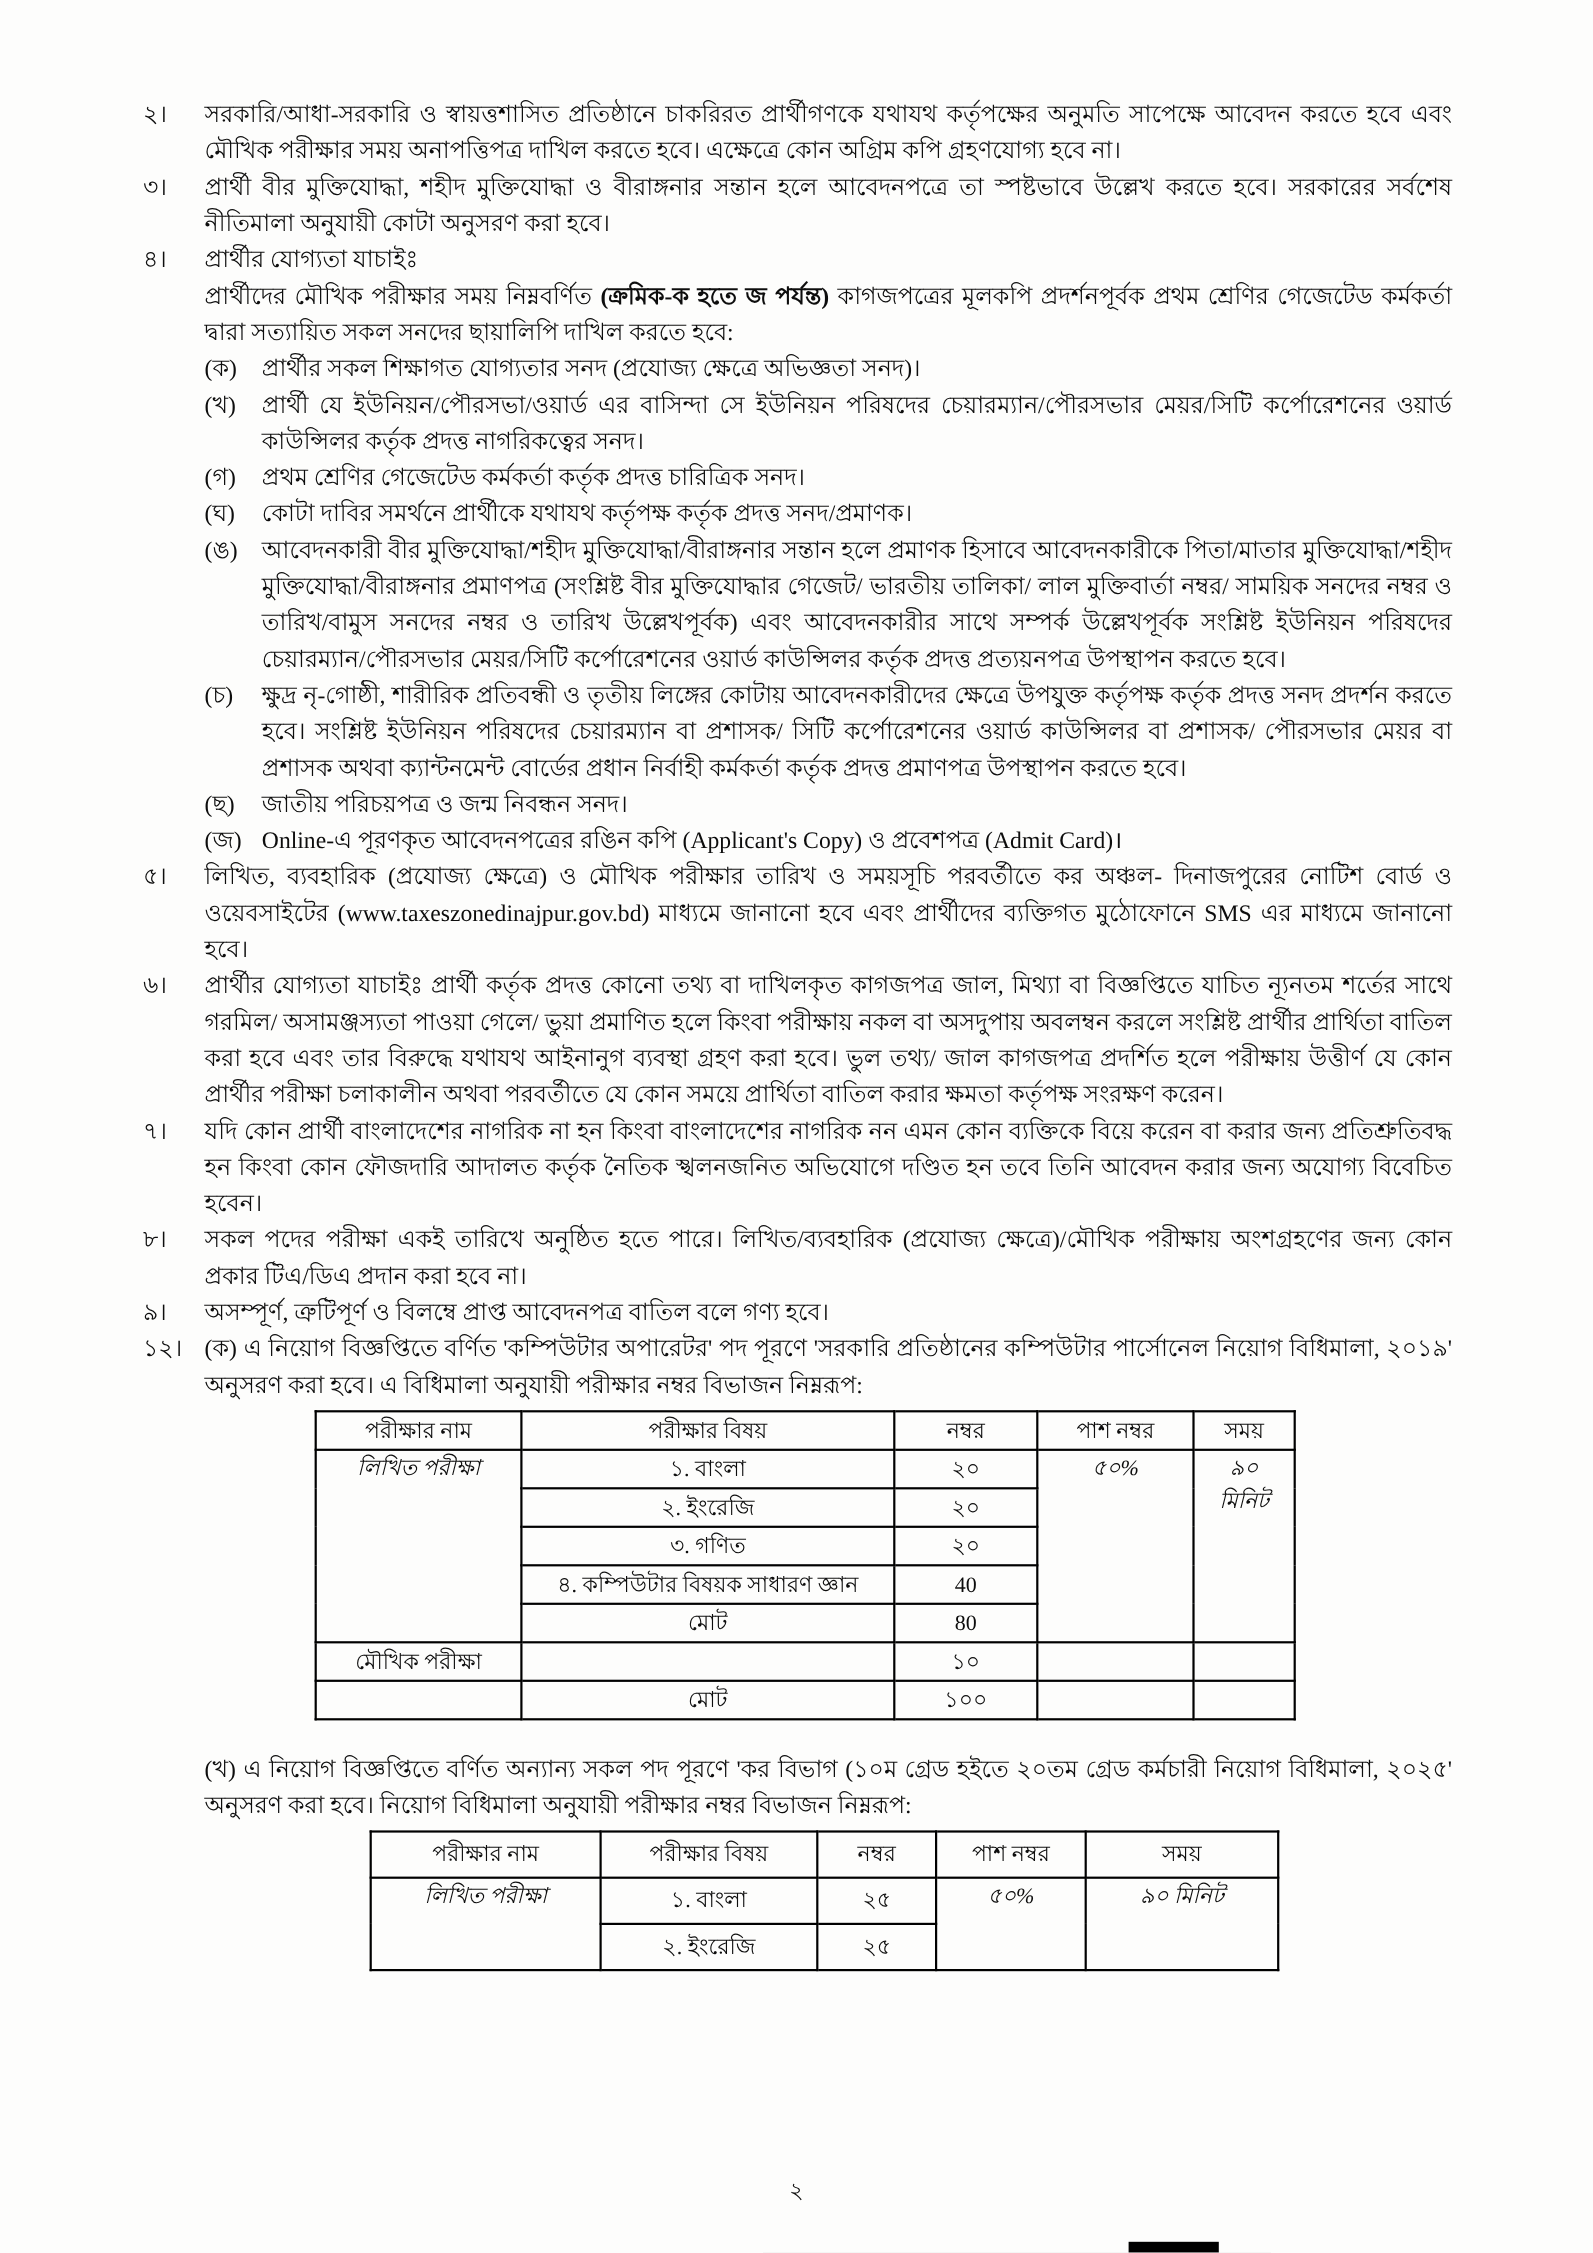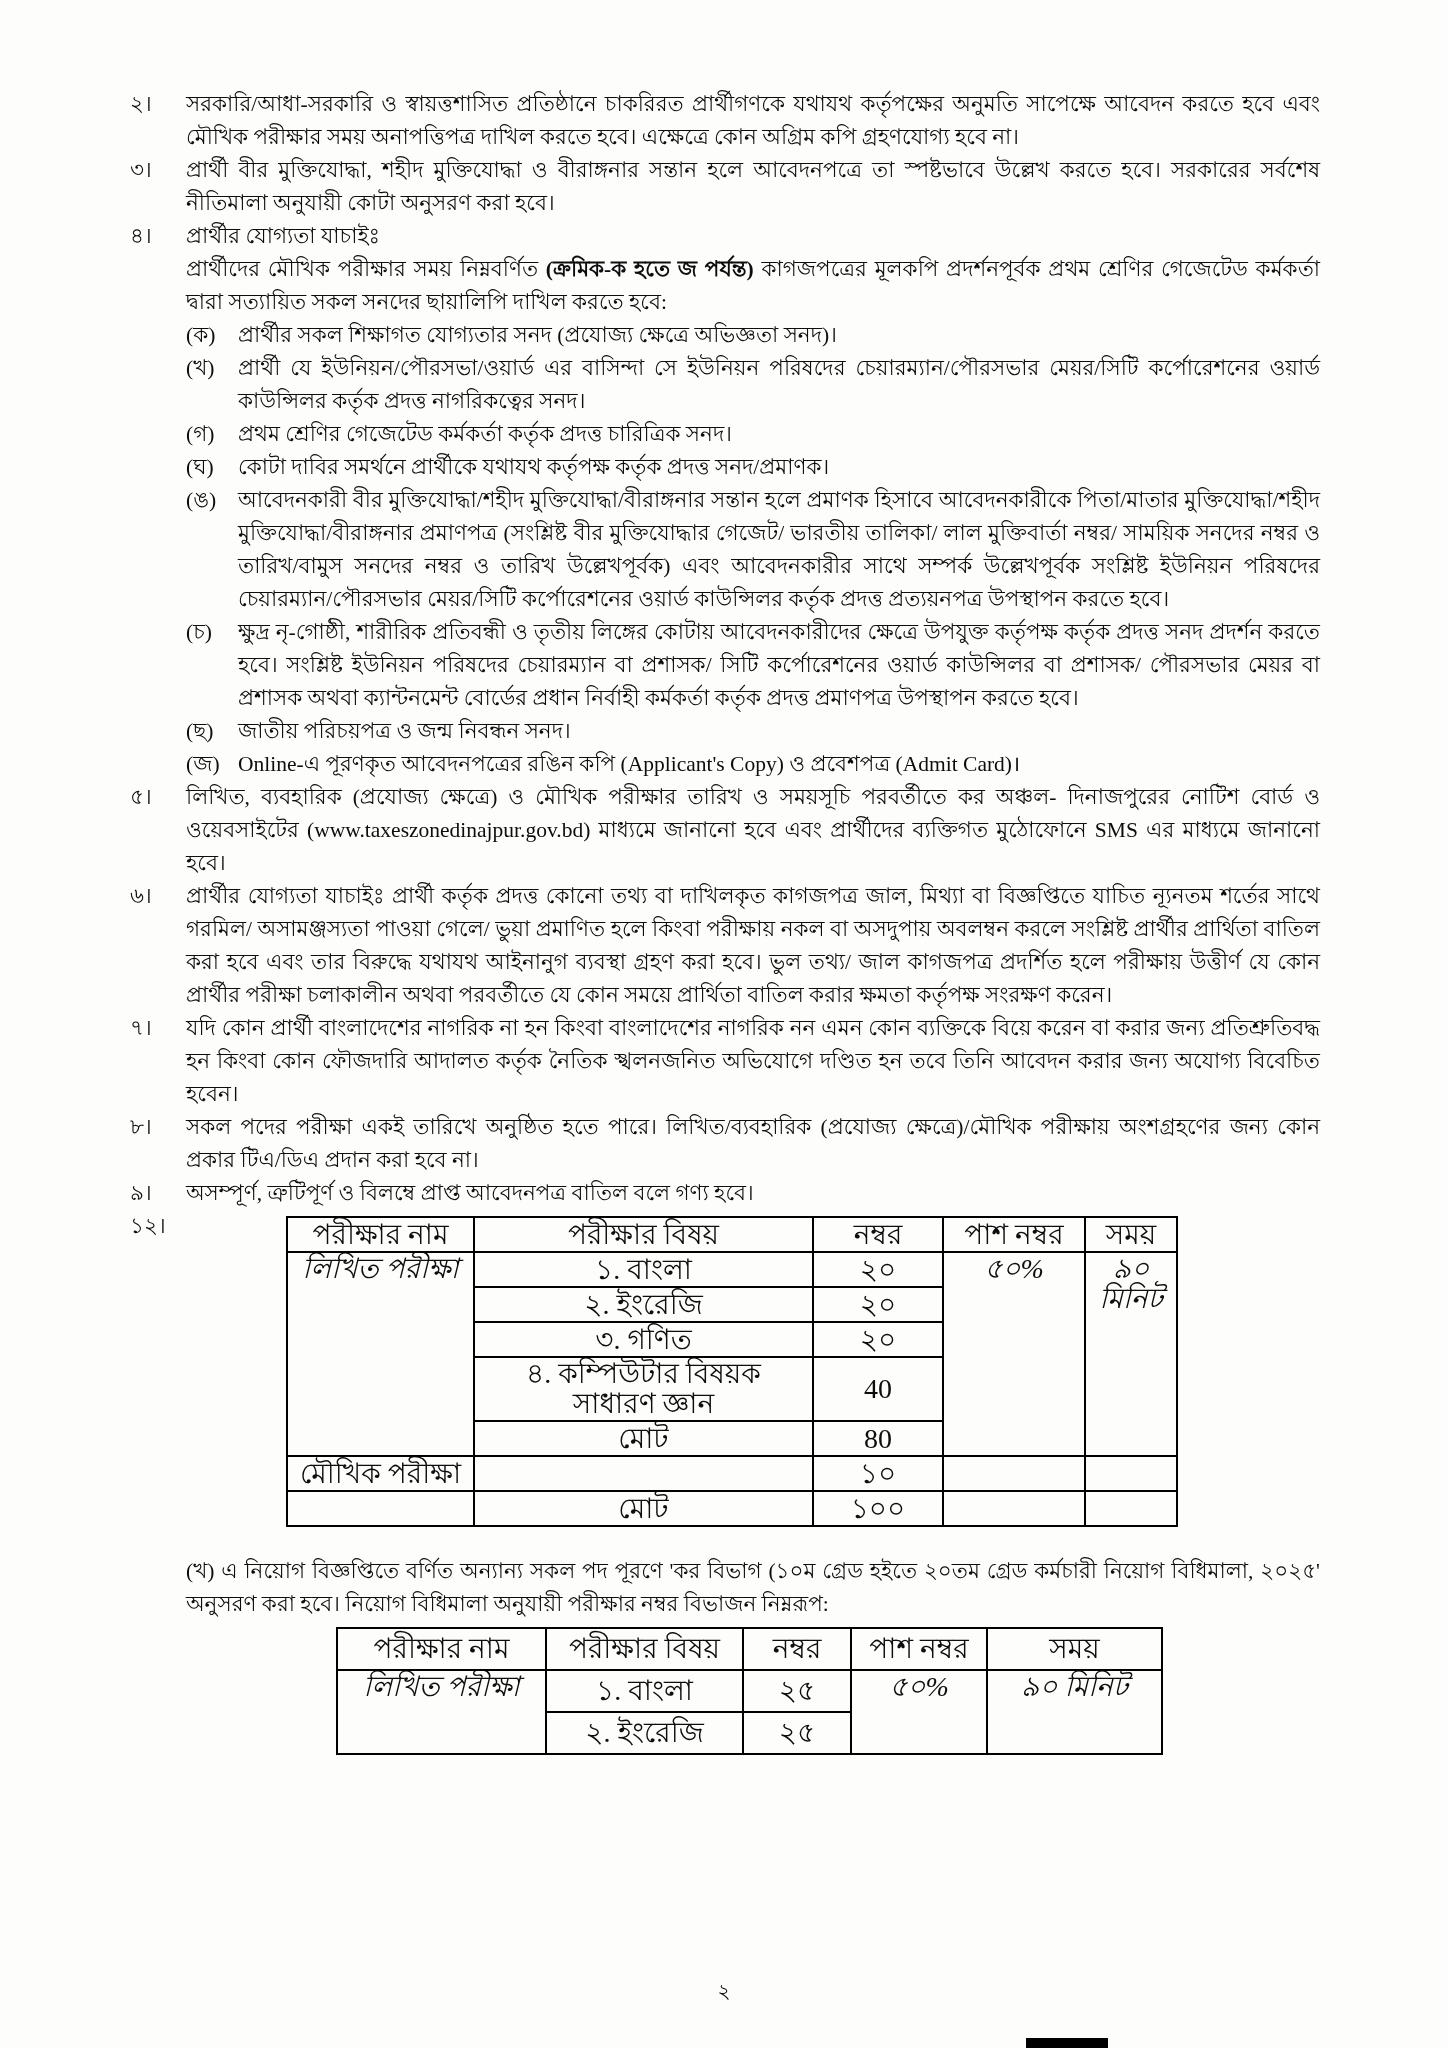--- a/index.html
+++ b/index.html
@@ -22,21 +22,21 @@
   .rule-no{flex:0 0 56px;}
   .rule-body{flex:1;text-align:justify;}
   .sub{display:flex;align-items:flex-start;}
   .sub-label{flex:0 0 52px;}
   .sub-body{flex:1;text-align:justify;}
   .emph{font-weight:bold;}
   table{
     border-collapse:collapse;
     table-layout:fixed;
     margin-top:6px;margin-bottom:16px;
-    font-size:28px;line-height:30px;
+    font-size:20px;line-height:30px;
   }
   th,td{
     border:2px solid #000;
     padding:1px 9px;
     overflow:hidden;
     font-weight:normal;
     vertical-align:middle;
   }
   .t1{width:890px;margin-left:100px;}
   .t2{width:825px;margin-left:150px;}
@@ -136,20 +136,21 @@
     <div class="rule">
       <div class="rule-no">৯।</div>
       <div class="rule-body">অসম্পূর্ণ, ত্রুটিপূর্ণ ও বিলম্বে প্রাপ্ত আবেদনপত্র বাতিল বলে গণ্য হবে।</div>
     </div>
 
 
 
     <div class="rule">
       <div class="rule-no">১২।</div>
       <div class="rule-body">
+        <div style="text-align:justify;">(ক) এ নিয়োগ বিজ্ঞপ্তিতে বর্ণিত 'কম্পিউটার অপারেটর' পদ পূরণে 'সরকারি প্রতিষ্ঠানের কম্পিউটার পার্সোনেল নিয়োগ বিধিমালা, ২০১৯' অনুসরণ করা হবে। এ বিধিমালা অনুযায়ী পরীক্ষার নম্বর বিভাজন নিম্নরূপ:</div>
 
         <table class="t1">
           <colgroup>
             <col style="width:187px">
               <col style="width:339px">
               <col style="width:130px">
               <col style="width:142px">
               <col style="width:92px">
           </colgroup>
           <tbody>

